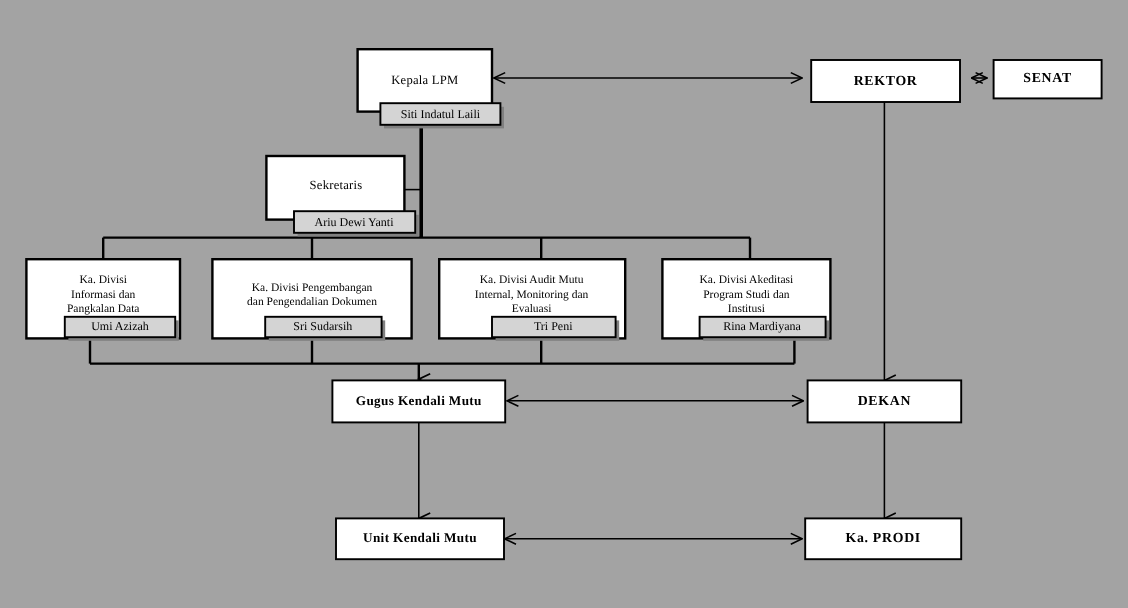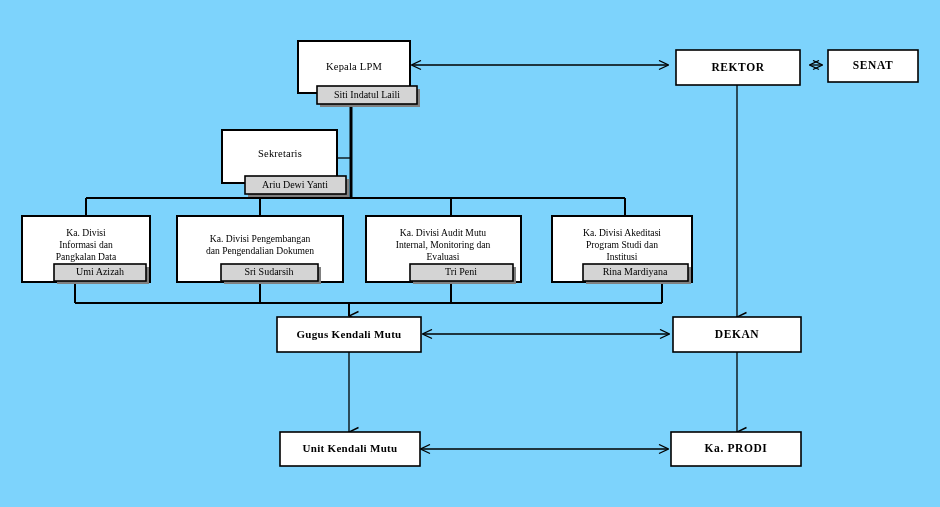--- a/index.html
+++ b/index.html
@@ -10,21 +10,21 @@
   body {
     width: 940px;
     height: 507px;
     font-family: "Liberation Serif", "DejaVu Serif", serif;
     overflow: hidden;
   }
   #chart-root {
     position: relative;
     width: 940px;
     height: 507px;
-    background: #7dd3fc;
+    background: #a3a3a3;
   }
   svg#org-canvas {
     position: absolute;
     top: 0;
     left: 0;
     width: 940px;
     height: 507px;
   }
   .box-rect {
     fill: #ffffff;

